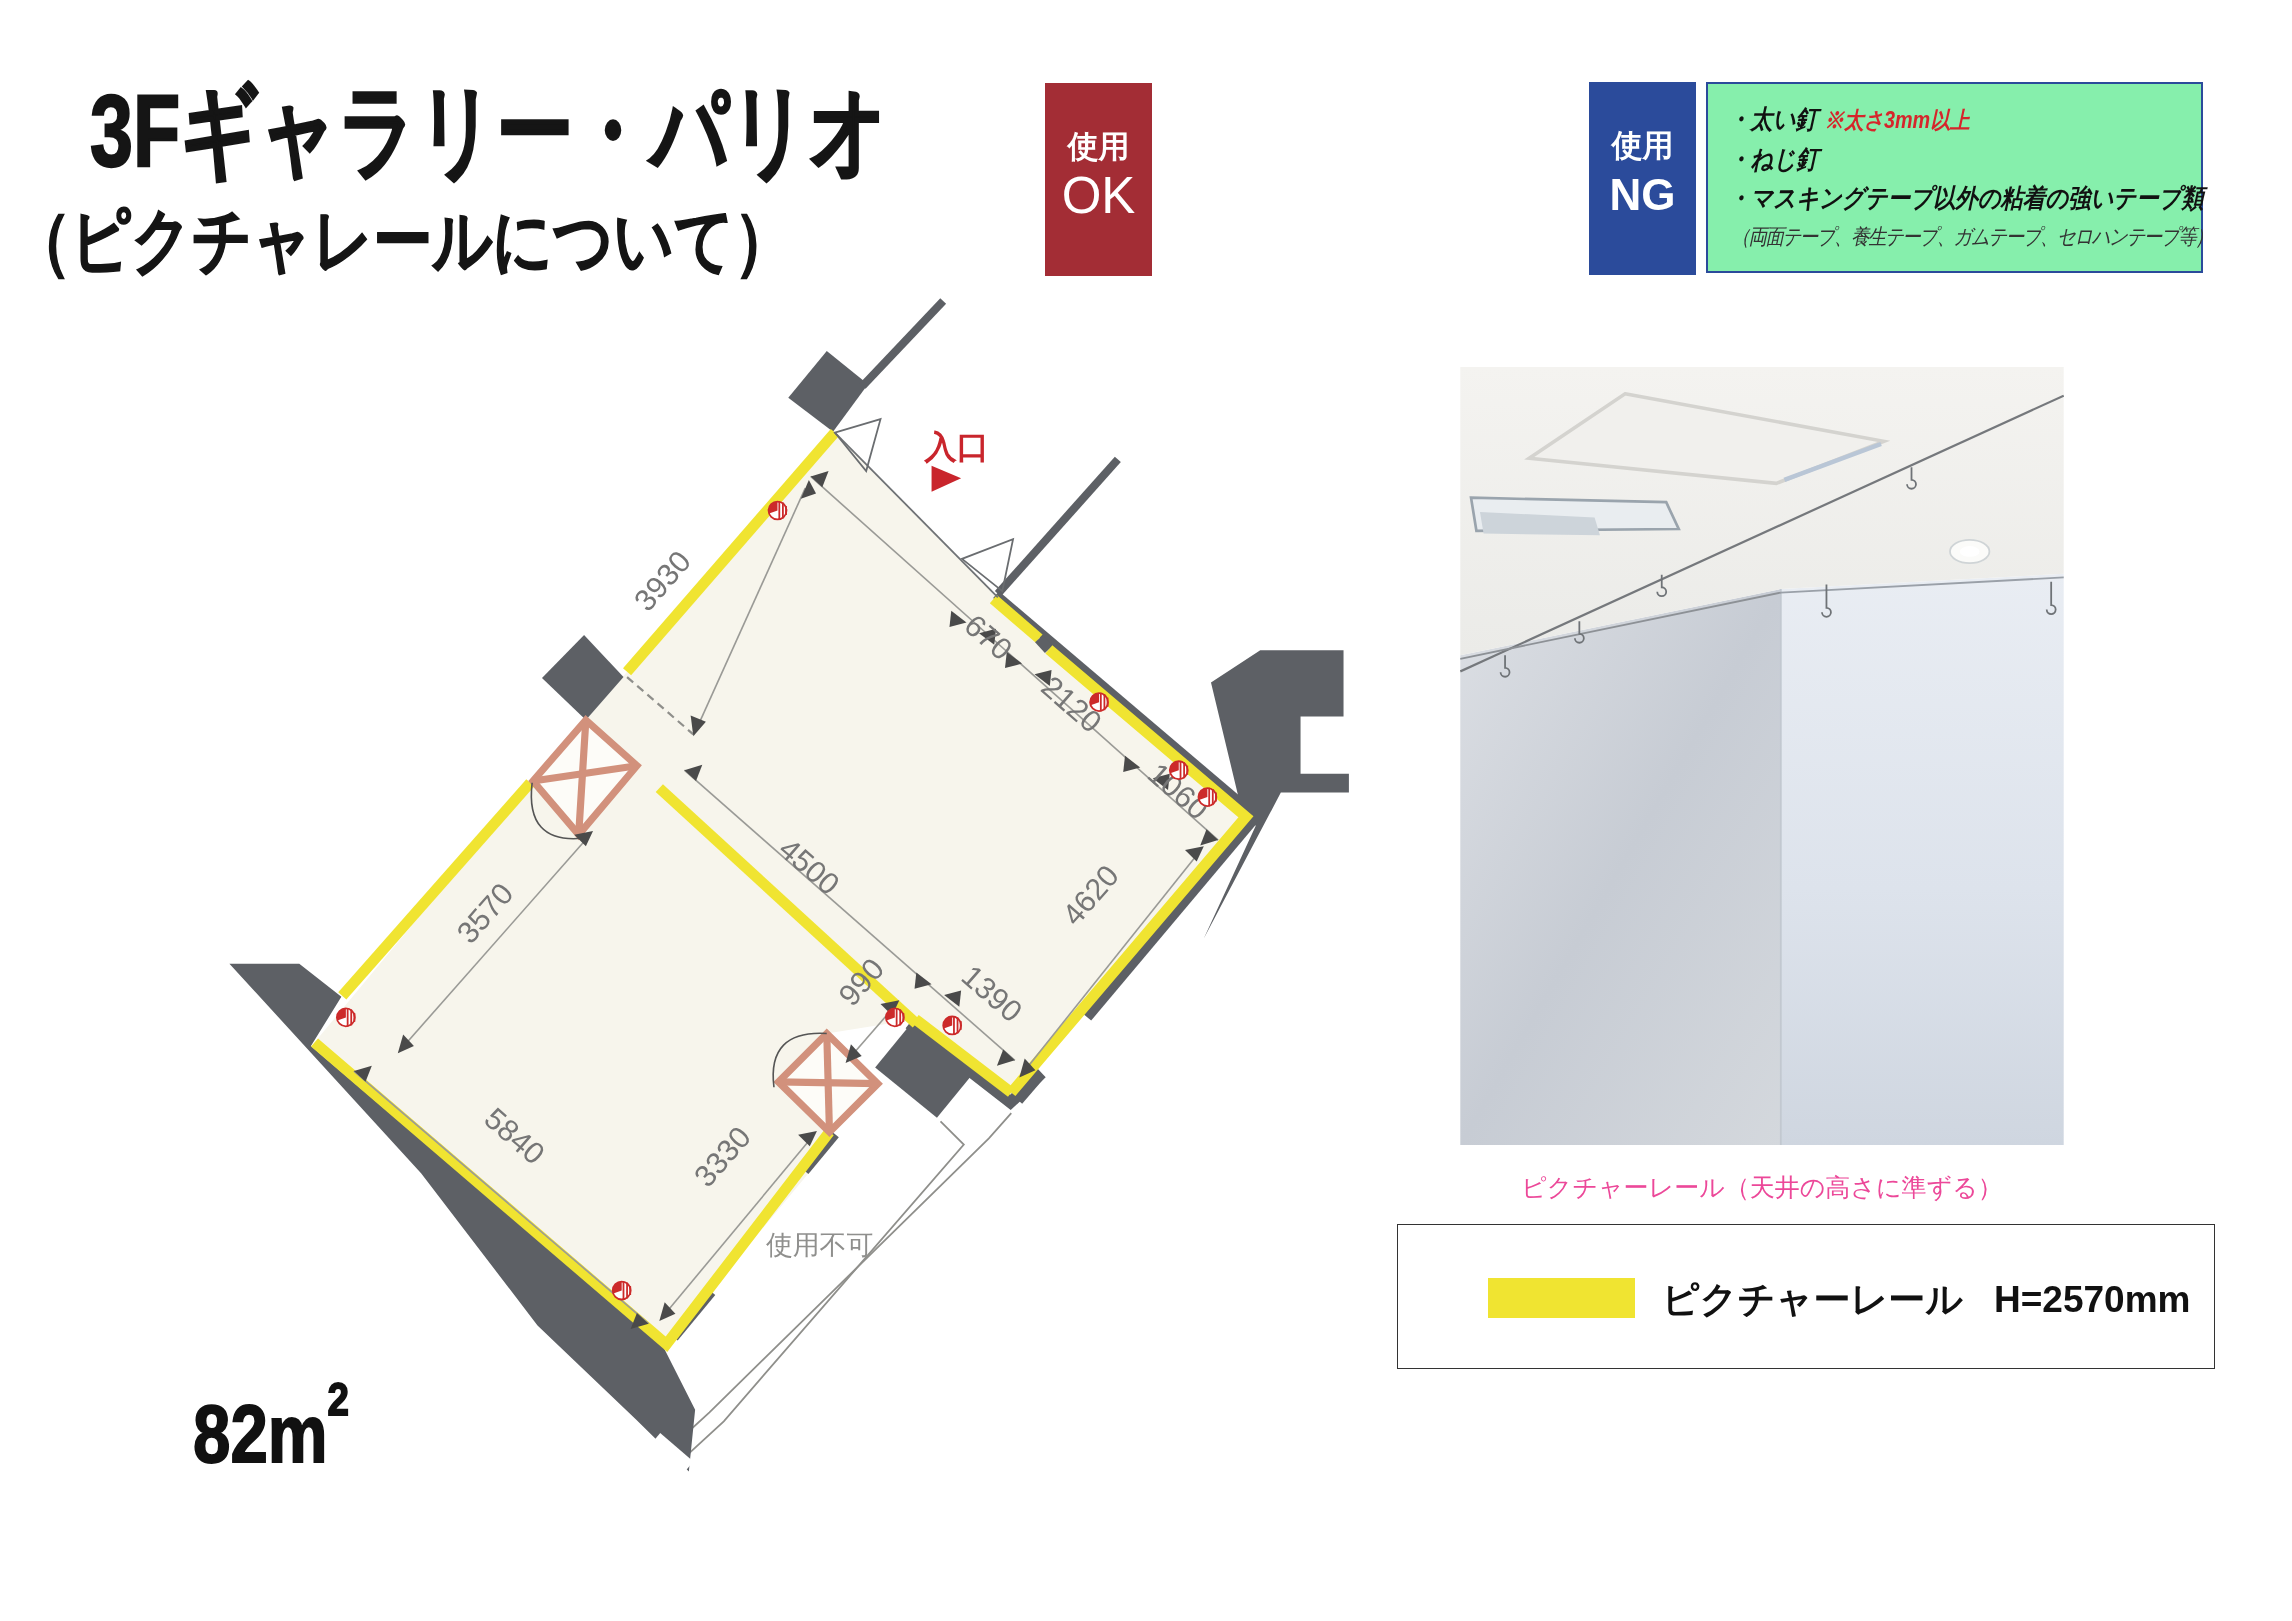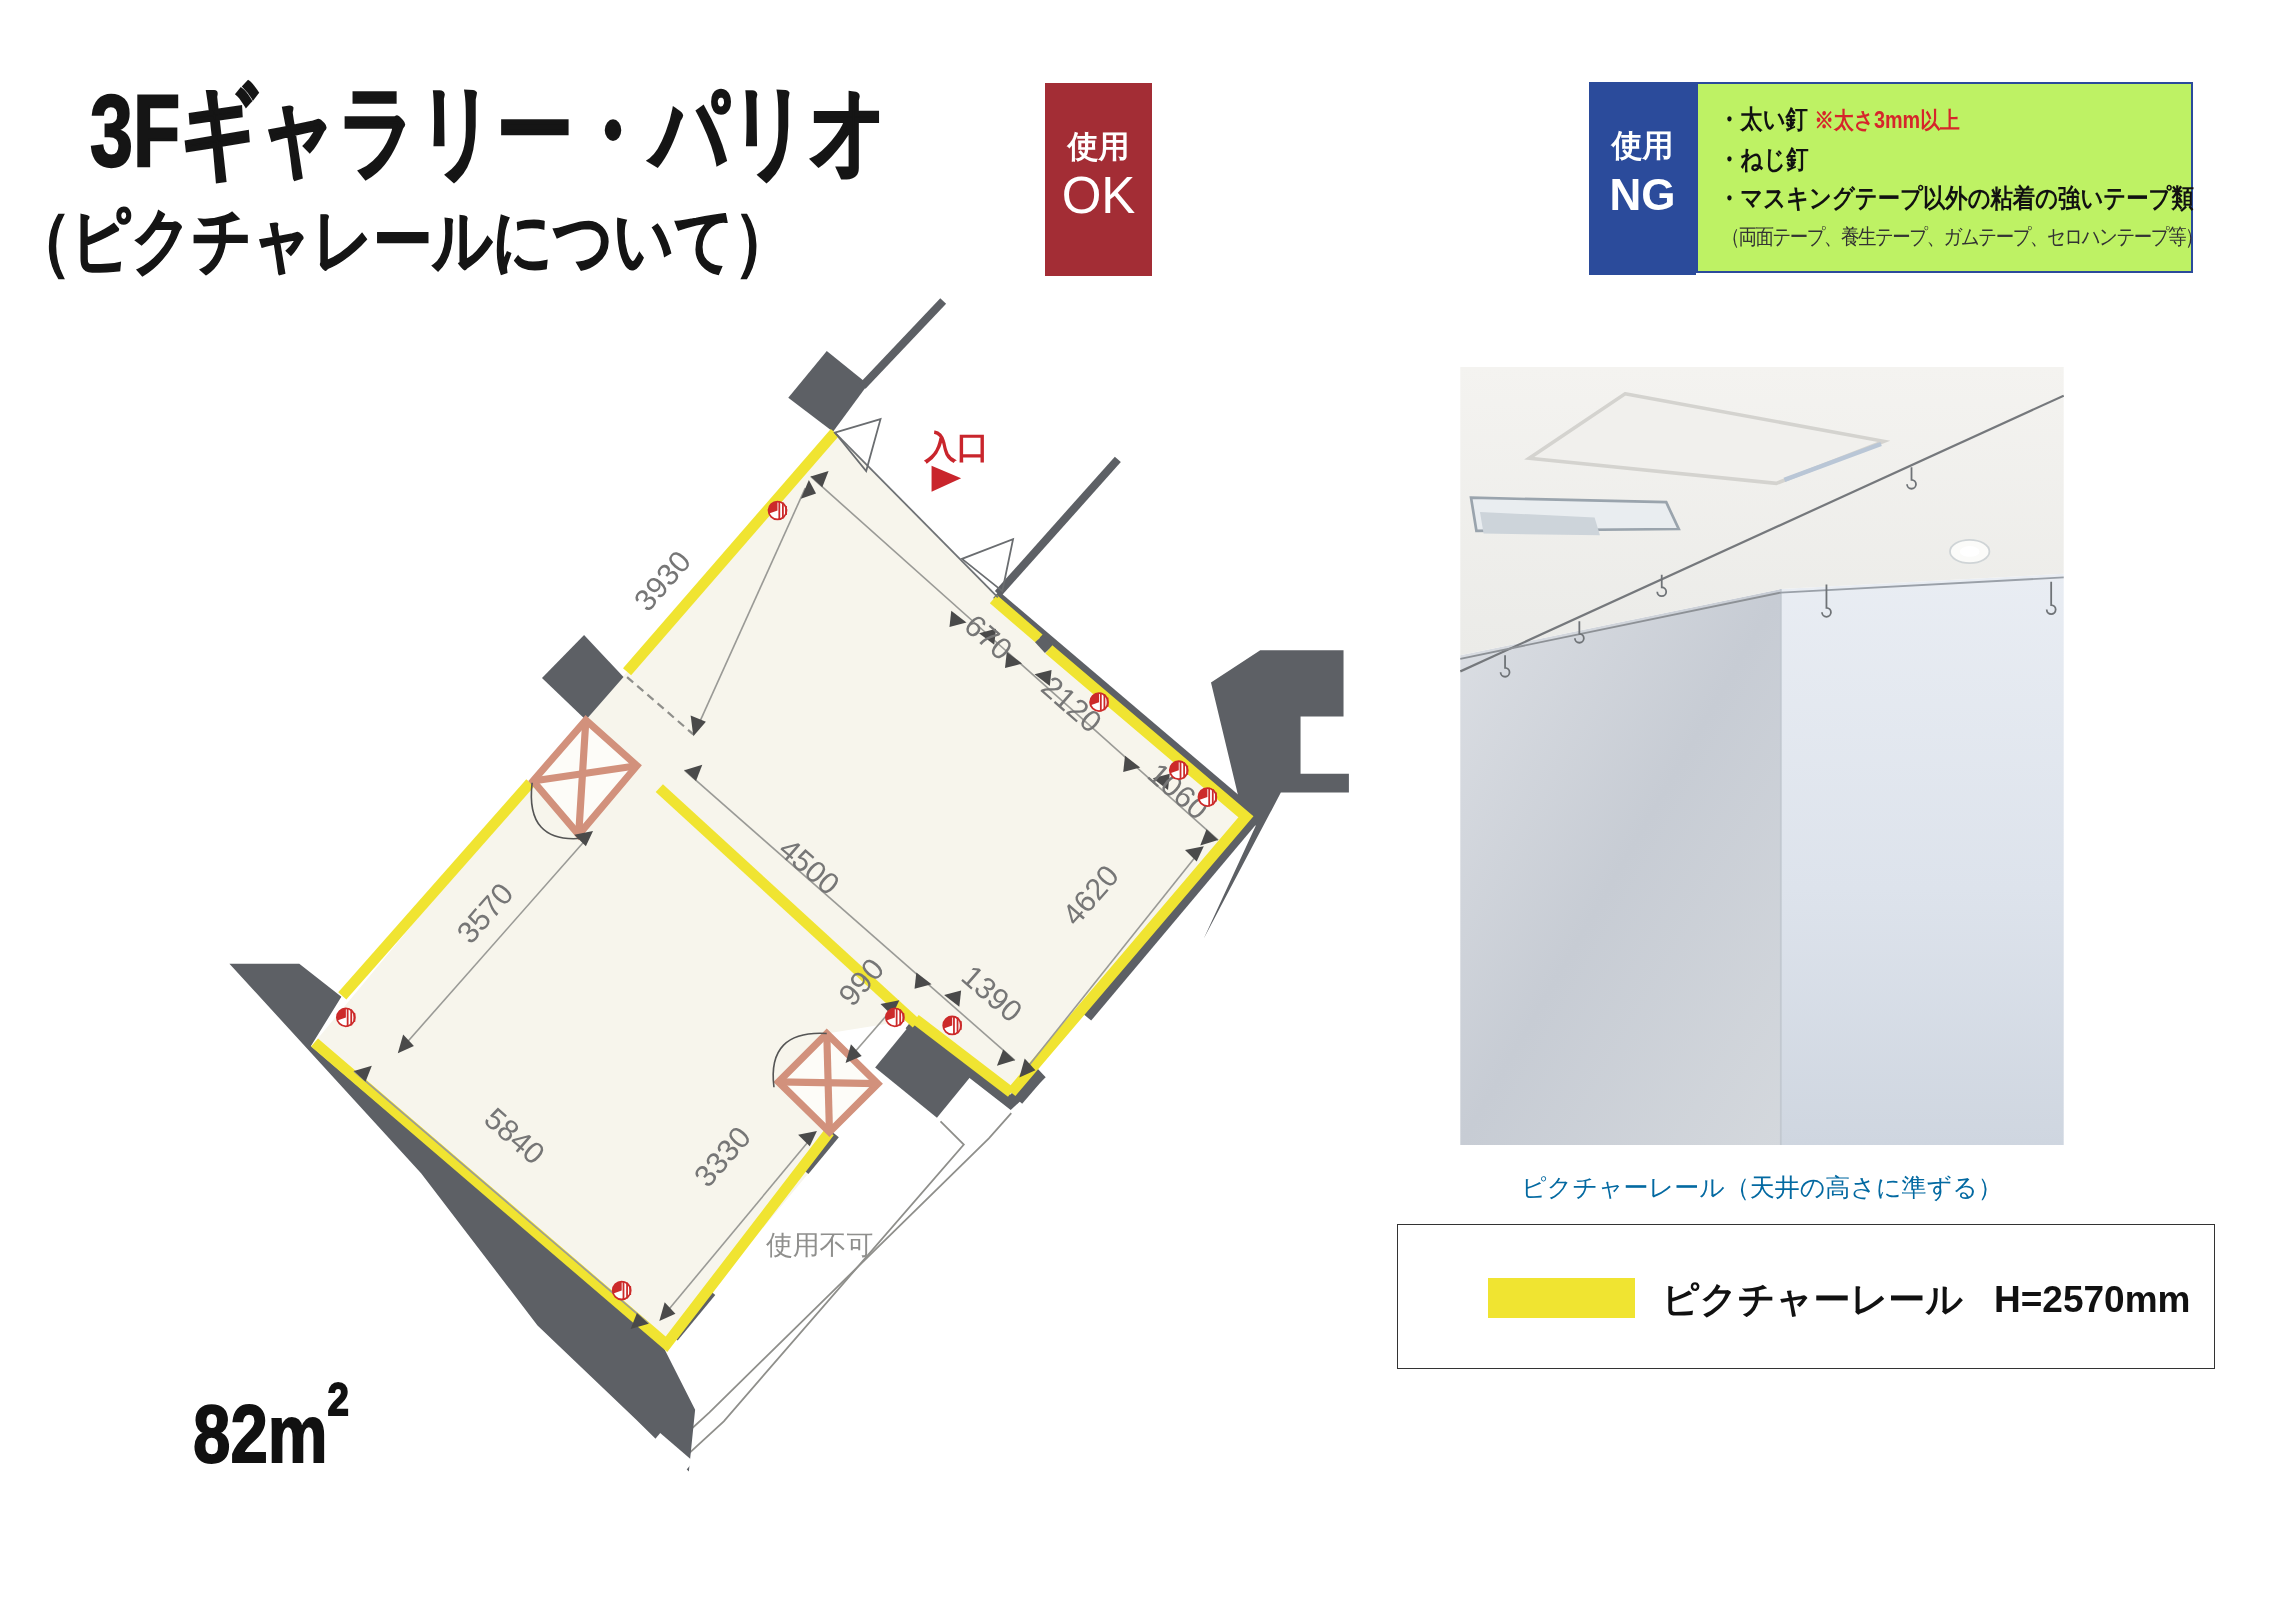--- a/index.html
+++ b/index.html
@@ -24,21 +24,21 @@
 
 </div>
 
 <div class="abs" style="left:1589px;top:82px;width:606px;height:193px;">
 
   <div class="abs" style="left:0;top:0;width:107px;height:193px;background:#2b4b9b;color:#fff;text-align:center;">
     <div style="margin-top:43px;font-size:31px;font-weight:bold;">使用</div>
     <div style="font-size:44px;font-weight:bold;line-height:56px;">NG</div>
   </div>
 
-  <div class="abs" style="left:107px;top:0;width:493px;height:187px;background:#bef264;border:2.7px solid #2b4b9b;">
+  <div class="abs" style="left:117px;top:0;width:493px;height:187px;background:#86efac;border:2.7px solid #2b4b9b;font-style:italic;">
     <div style="margin:16px 0 0 19.7px;font-size:26px;font-weight:bold;color:#111;line-height:39px;white-space:nowrap;transform:scaleX(0.86);transform-origin:0 0;">
       <div>・太い釘&nbsp;<span style="font-size:23px;color:#d6252b;">※太さ3mm以上</span></div>
       <div>・ねじ釘</div>
       <div>・マスキングテープ以外の粘着の強いテープ類</div>
       <div style="font-size:21.5px;font-weight:normal;color:#333;letter-spacing:-1.8px;">&nbsp;（両面テープ、養生テープ、ガムテープ、セロハンテープ等）</div>
     </div>
   </div>
 </div>
 
 <svg class="abs" style="left:0;top:0;" width="2293" height="1621" viewBox="0 0 2560 1810">
@@ -269,21 +269,21 @@
   <g stroke="#6f7377" stroke-width="2" fill="none">
     <path d="M504,112 v14 a5,5 0 1 1 -5,5"></path>
     <path d="M225,232 v14 a5,5 0 1 1 -5,5"></path>
     <path d="M133,284 v14 a5,5 0 1 1 -5,5"></path>
     <path d="M50,322 v14 a5,5 0 1 1 -5,5"></path>
     <path d="M409,243 v26 a5,5 0 1 1 -5,5"></path>
     <path d="M660,240 v26 a5,5 0 1 1 -5,5"></path>
   </g>
 </svg>
 
-<div class="abs" style="left:1460px;top:1171px;width:604px;text-align:center;font-size:25px;color:#0369a1;white-space:nowrap;">ピクチャーレール（天井の高さに準ずる）</div>
+<div class="abs" style="left:1460px;top:1171px;width:604px;text-align:center;font-size:25px;color:#ec4899;white-space:nowrap;">ピクチャーレール（天井の高さに準ずる）</div>
 
 <div class="abs" style="left:1397px;top:1224px;width:816px;height:143px;background:#fff;border:1.8px solid #333;">
 
   <div class="abs" style="left:90px;top:53px;width:147px;height:40px;background:#f0e431;"></div>
 
   <div class="abs" style="left:264px;top:50px;font-size:37px;font-weight:bold;color:#111;white-space:nowrap;">ピクチャーレール&nbsp;&nbsp;&nbsp;H=2570mm</div>
 </div>
 
 
 </body></html>

